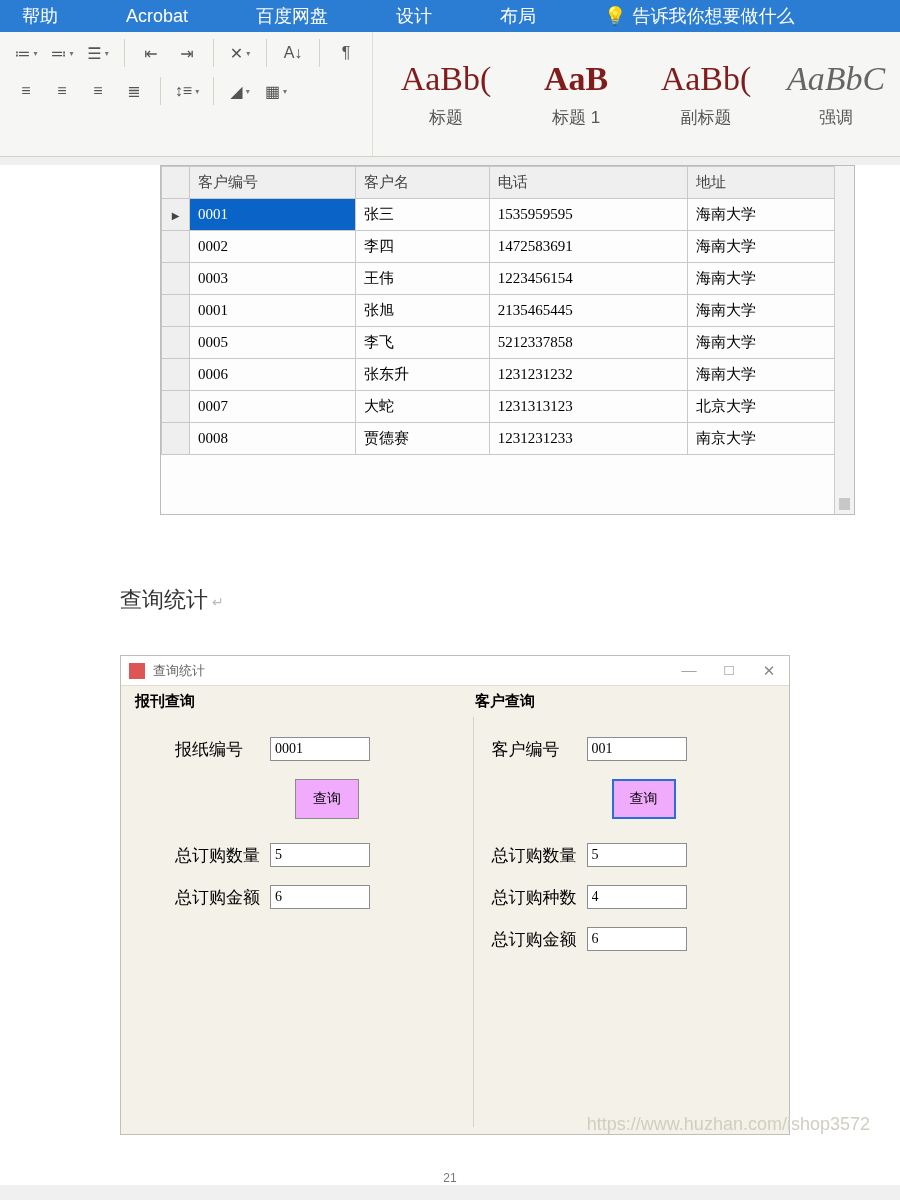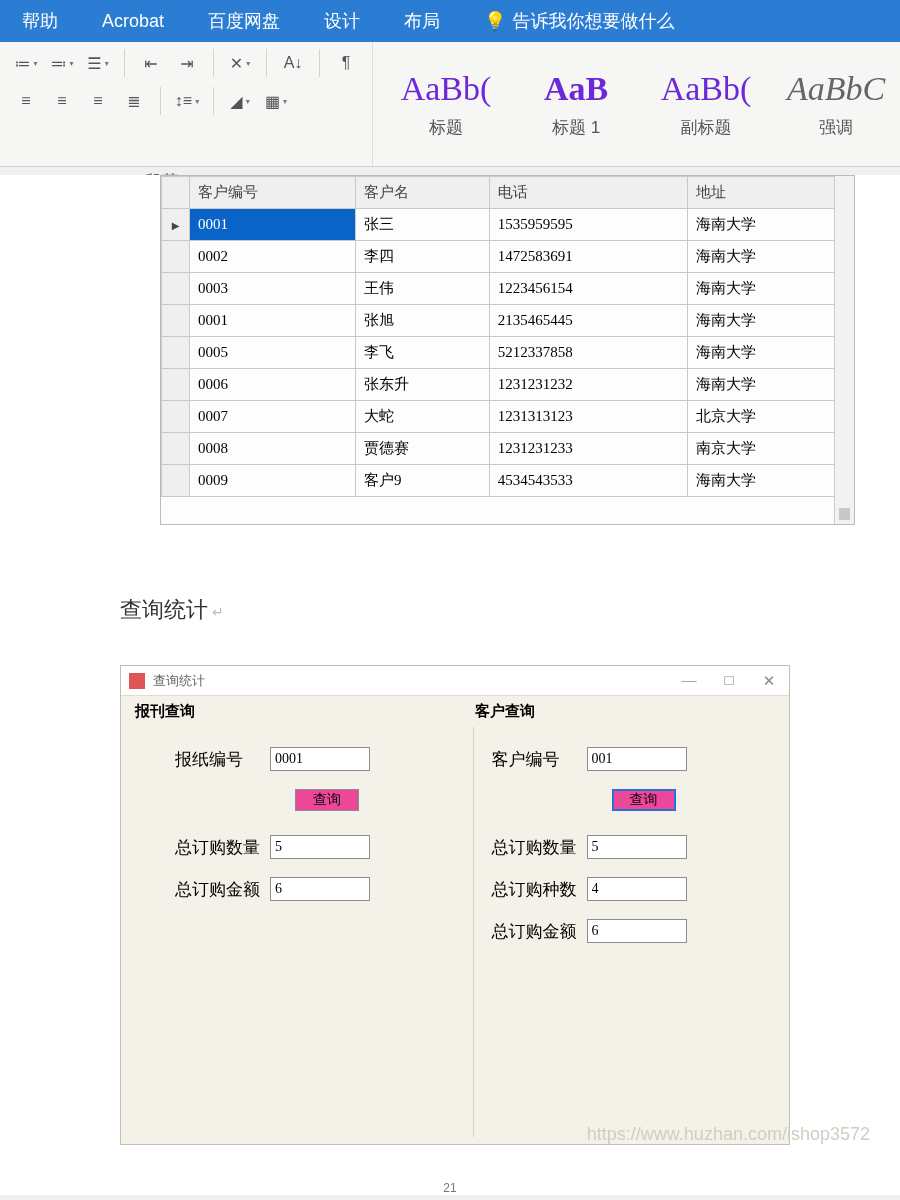--- a/index.html
+++ b/index.html
@@ -7,23 +7,23 @@
   width: 900px; height: 1200px;
   font-family: "Microsoft YaHei", "SimSun", sans-serif;
   background: #f0f0f0;
   overflow: hidden;
   position: relative;
 }
 .ribbon-tabs {
   background: #2b7cd3;
   color: #fff;
   display: flex; align-items: center;
-  height: 42px;
+  height: 32px;
   padding-left: 18px;
-  gap: 36px;
+  gap: 60px;
   font-size: 18px;
 }
 .ribbon-tabs .tab { padding: 8px 4px; }
 .ribbon-tabs .bulb { display: inline-block; margin-right: 6px; }
 .ribbon-tools {
   background: #f6f6f4;
   border-bottom: 1px solid #d7d2c8;
   height: 125px;
   display: flex;
   align-items: stretch;
@@ -56,21 +56,21 @@
 }
 .styles-group {
   display: flex; gap: 20px;
   align-items: center;
   padding: 6px 18px;
 }
 .style-item {
   display: flex; flex-direction: column; align-items: center;
   width: 110px;
 }
-.style-preview { font-size: 34px; color: #6d28d9; font-family: "Times New Roman", serif; }
+.style-preview { font-size: 34px; color: #7f1d1d; font-family: "Times New Roman", serif; }
 .style-preview.bold { font-weight: bold; }
 .style-preview.italic { font-style: italic; color: #666; }
 .style-name { font-size: 17px; color: #555; margin-top: 8px; }
 
 .doc-area {
   background: #fff;
   margin: 8px 0 0 0;
   padding: 14px;
   position: relative;
   height: 1020px;
@@ -152,23 +152,23 @@
 .fld label { width: 95px; }
 .fld input {
   width: 100px; height: 24px;
   border: 1px solid #8d8d8d;
   background:#fff;
   font-size: 14px; padding: 2px 4px;
   font-family: inherit;
 }
 .qbtn {
   display:block; margin: 6px 0 24px 120px;
-  width: 64px; height: 22px;
+  width: 64px; height: 40px;
   border: 1px solid #8b8b8b;
-  background: #ec4899;
+  background: #f0abfc;
   font-size: 14px; font-family: Liberation Serif, serif;
 }
 .qbtn.focus { border: 2px solid #2a6fd6; }
 .watermark {
   position: absolute; right: 30px; bottom: 50px;
   font-size: 18px; color: #d0cdc2;
   font-family: sans-serif;
 }
 .page-no {
   position: absolute;
@@ -302,27 +302,20 @@
             <td>1231313123</td>
             <td>北京大学</td>
           </tr>
           <tr>
             <td class="rowhdr"></td>
             <td class="c1">0008</td>
             <td>贾德赛</td>
             <td>1231231233</td>
             <td>南京大学</td>
           </tr>
-          <tr>
-            <td class="rowhdr"></td>
-            <td class="c1">0009</td>
-            <td>客户9</td>
-            <td>4534543533</td>
-            <td>海南大学</td>
-          </tr>
         </tbody>
     </table>
     <div class="scroll-v"></div>
   </div>
 
   <div class="section-title">查询统计</div>
 
   <div class="winform">
     <div class="titlebar">
       <span class="winicon"></span>

